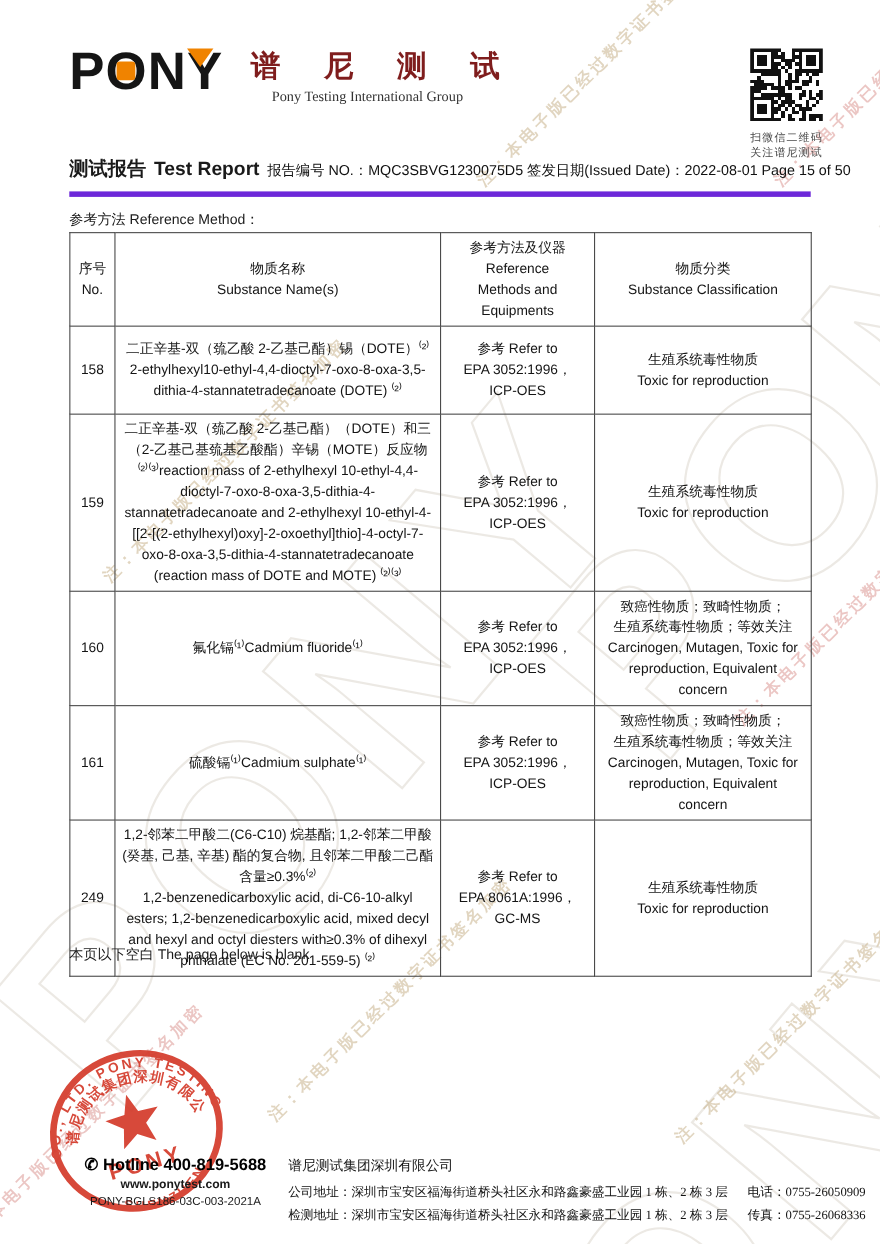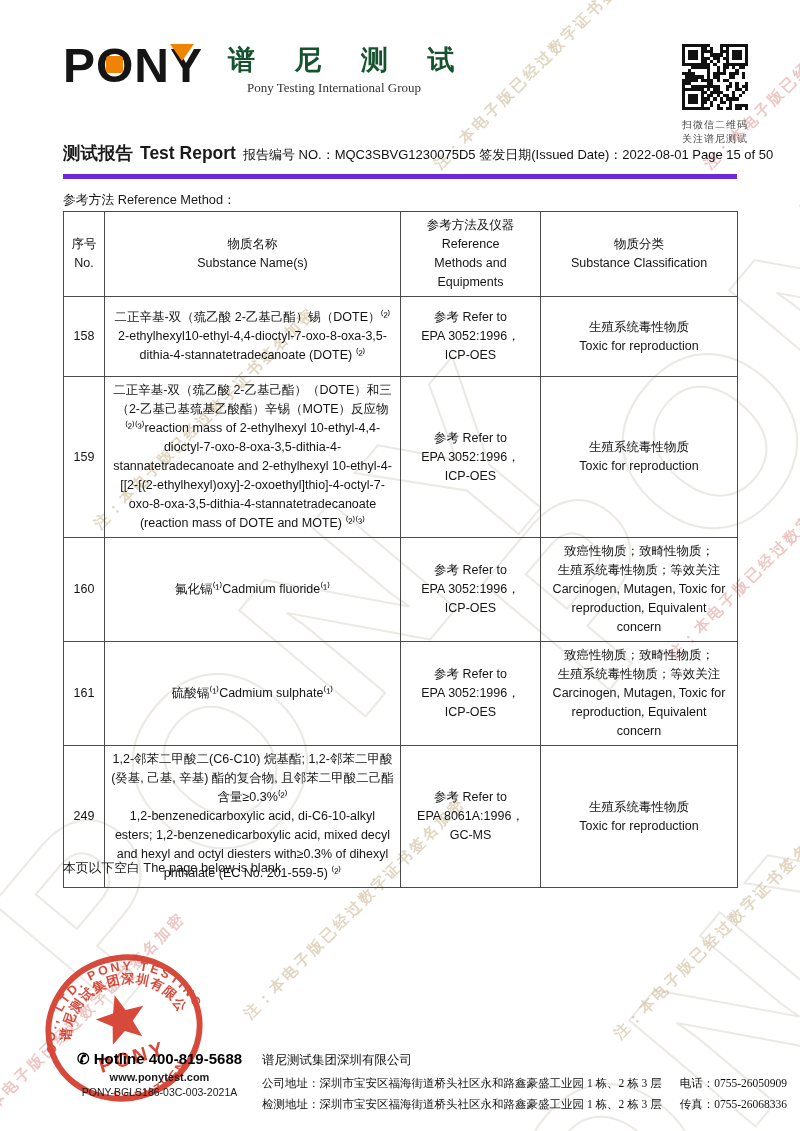--- a/index.html
+++ b/index.html
@@ -12,21 +12,21 @@
   .wm-pony { font-size:240px; font-weight:bold; letter-spacing:18px; color:rgba(255,255,255,0);
              -webkit-text-stroke:2px rgba(205,198,183,0.38); transform:rotate(-50deg); }
   .wm-note { font-size:15px; letter-spacing:3px; color:#c9b48e; opacity:0.55; transform:rotate(-45deg); font-weight:bold; }
   .wm-note.red { color:#d98f8a; opacity:0.5; }
 
   
   .logo-word { position:absolute; left:63px; top:38px; font-size:48px; font-weight:800; letter-spacing:1px; color:#151515; z-index:1; }
   .logo-square { position:absolute; left:106px; top:56px; width:17px; height:17px; background:#f08300; border-radius:3px; z-index:2; }
   .logo-tri { position:absolute; left:170px; top:44px; width:0; height:0; border-left:12px solid transparent;
               border-right:12px solid transparent; border-top:17px solid #f08300; z-index:2; }
-  .logo-cn { position:absolute; left:228px; top:42px; font-size:27px; font-weight:bold; letter-spacing:16px; color:#14532d; z-index:1; }
+  .logo-cn { position:absolute; left:228px; top:42px; font-size:27px; font-weight:bold; letter-spacing:16px; color:#7f1d1d; z-index:1; }
   .logo-en { position:absolute; left:247px; top:80px; font-size:13px; font-family:Liberation Serif, serif; color:#333; z-index:1; }
 
   .qr-wrap { position:absolute; left:682px; top:44px; width:66px; text-align:center; z-index:1; }
   .qr-caption { font-size:10px; color:#4a4a4a; letter-spacing:1px; line-height:1.35; margin-top:4px; white-space:pre-line; }
 
   
   .title-bar { position:absolute; left:63px; top:141px; width:674px; z-index:1;
                display:flex; align-items:baseline; gap:7px; border-bottom:5px solid #6d28d9; padding-bottom:9px; }
   .title-main { font-size:17.5px; font-weight:bold; white-space:nowrap; }
   .title-meta { font-size:13px; color:#111; white-space:nowrap; }

